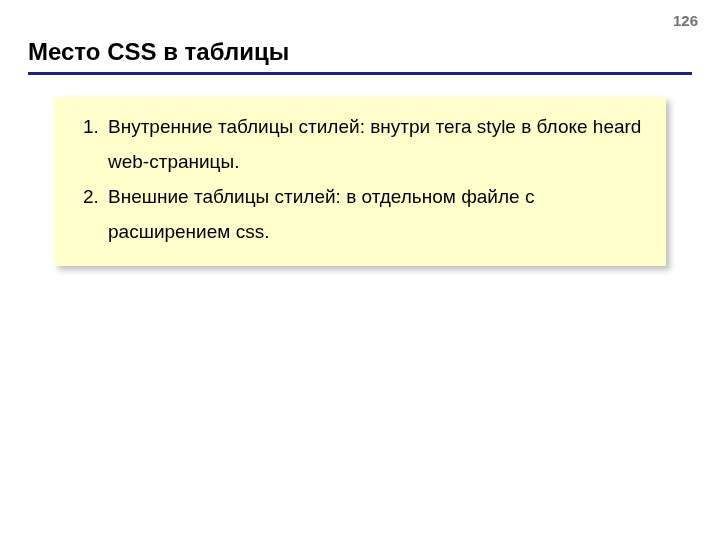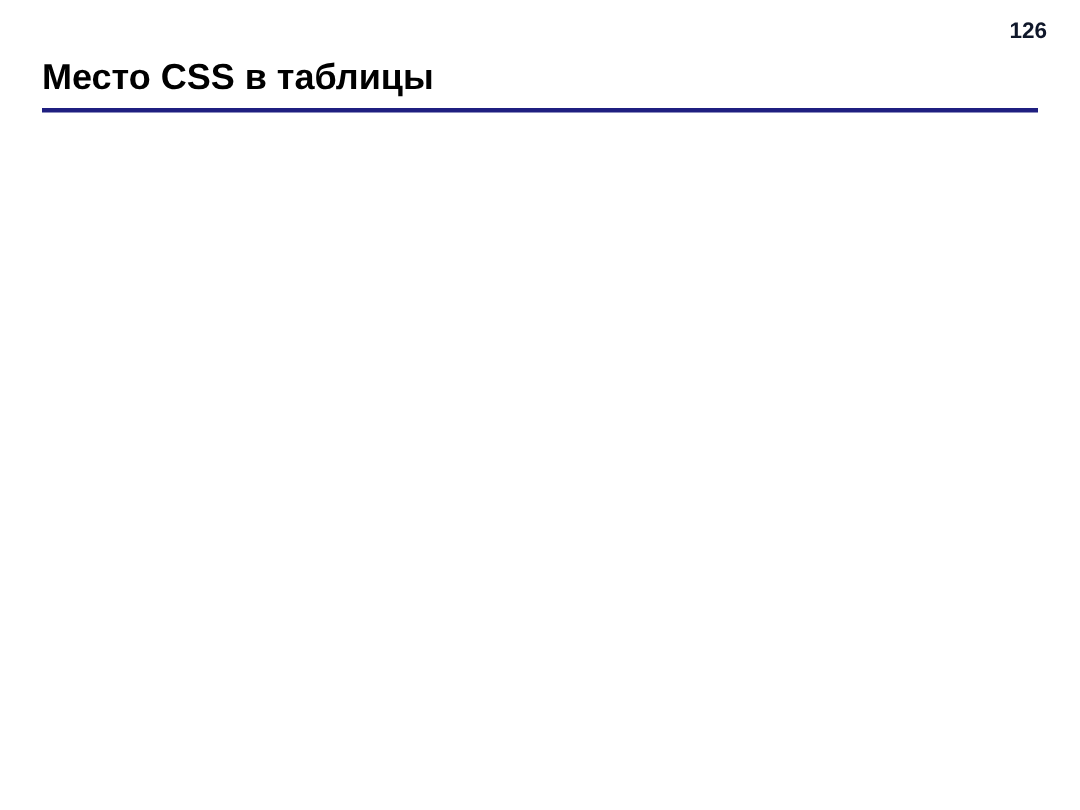--- a/index.html
+++ b/index.html
@@ -18,21 +18,21 @@
     height: 540px;
     box-sizing: border-box;
     padding: 20px 28px 28px 28px;
   }
   .page-number {
     position: absolute;
     top: 12px;
     right: 22px;
     font-size: 15px;
     font-weight: bold;
-    color: #0f172a;
+    color: #737373;
   }
   .title {
     font-size: 24px;
     font-weight: bold;
     color: #000;
     margin-top: 18px;
   }
   .rule {
     border: none;
     border-top: 3px solid #1f1f80;
@@ -55,13 +55,19 @@
     padding-left: 4px;
   }
 </style>
 </head>
 <body>
 
 <div class="slide">
   <div class="page-number">126</div>
   <div class="title">Место CSS в таблицы</div>
   <hr class="rule">
+  <div class="note">
+    <ol>
+      <li>Внутренние таблицы стилей: внутри тега style  в блоке heard web-страницы.</li>
+      <li>Внешние таблицы стилей: в отдельном файле с расширением css.</li>
+    </ol>
+  </div>
 </div>
 
 </body></html>

